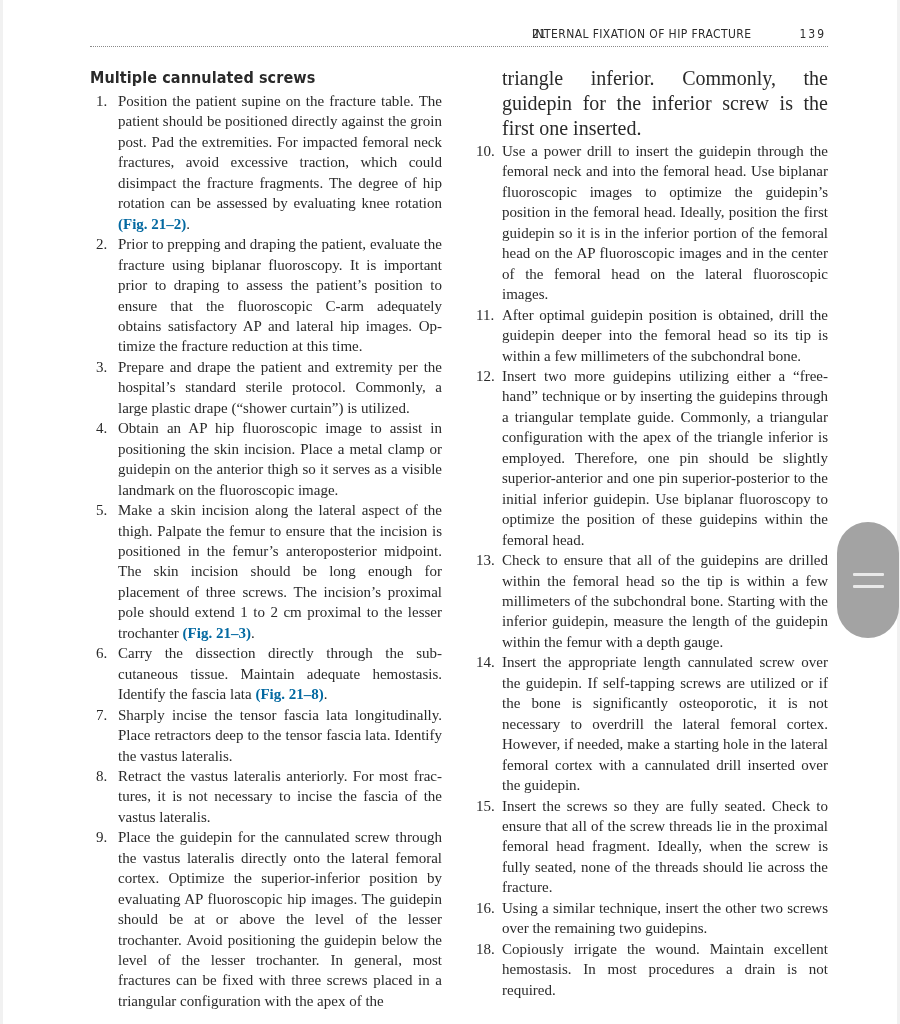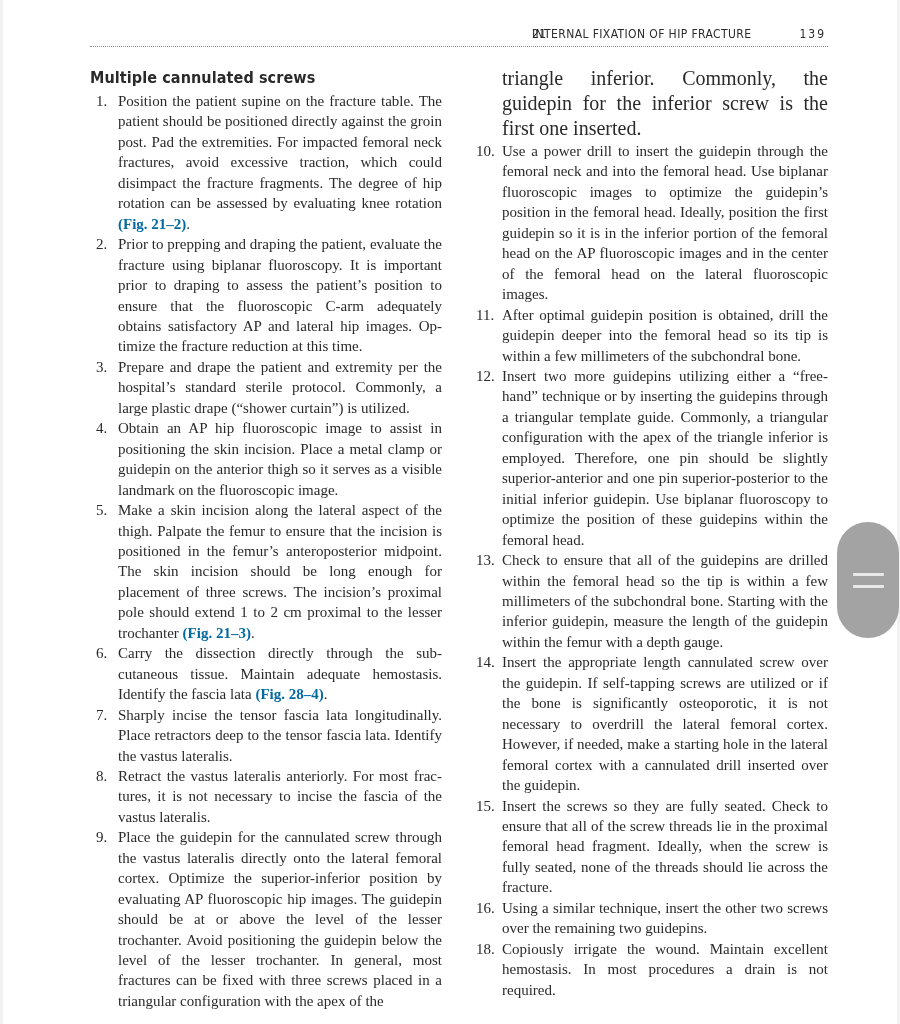--- a/index.html
+++ b/index.html
@@ -71,21 +71,21 @@
 <div class="rule"></div>
 
 <section class="col left">
   <h2 class="section-heading">Multiple cannulated screws</h2>
   <ol class="steps">
       <li class="step"><span class="num">1.</span><span>Position the patient supine on the fracture table. The patient should be positioned directly against the groin post. Pad the extremities. For impacted femoral neck fractures, avoid excessive traction, which could disimpact the fracture fragments. The degree of hip rotation can be assessed by evaluating knee rotation </span><b>(Fig. 21–2)</b><span>.</span></li>
       <li class="step"><span class="num">2.</span><span>Prior to prepping and draping the patient, evaluate the fracture using biplanar fluoroscopy. It is impor­tant prior to draping to assess the patient’s position to ensure that the fluoroscopic C-arm adequately obtains satisfactory AP and lateral hip images. Op­timize the fracture reduction at this time.</span></li>
       <li class="step"><span class="num">3.</span><span>Prepare and drape the patient and extremity per the hospital’s standard sterile protocol. Commonly, a large plastic drape (“shower curtain”) is utilized.</span></li>
       <li class="step"><span class="num">4.</span><span>Obtain an AP hip fluoroscopic image to assist in positioning the skin incision. Place a metal clamp or guidepin on the anterior thigh so it serves as a visible landmark on the fluoroscopic image.</span></li>
       <li class="step"><span class="num">5.</span><span>Make a skin incision along the lateral aspect of the thigh. Palpate the femur to ensure that the incision is positioned in the femur’s anteroposterior mid­point. The skin incision should be long enough for placement of three screws. The incision’s proximal pole should extend 1 to 2 cm proximal to the lesser trochanter </span><b>(Fig. 21–3)</b><span>.</span></li>
-      <li class="step"><span class="num">6.</span><span>Carry the dissection directly through the sub­cutaneous tissue. Maintain adequate hemostasis. Identify the fascia lata </span><b>(Fig. 28–4)</b><span>.</span></li>
+      <li class="step"><span class="num">6.</span><span>Carry the dissection directly through the sub­cutaneous tissue. Maintain adequate hemostasis. Identify the fascia lata </span><b>(Fig. 21–8)</b><span>.</span></li>
       <li class="step"><span class="num">7.</span><span>Sharply incise the tensor fascia lata longitudinally. Place retractors deep to the tensor fascia lata. Identify the vastus lateralis.</span></li>
       <li class="step"><span class="num">8.</span><span>Retract the vastus lateralis anteriorly. For most frac­tures, it is not necessary to incise the fascia of the vastus lateralis.</span></li>
       <li class="step"><span class="num">9.</span><span>Place the guidepin for the cannulated screw through the vastus lateralis directly onto the lateral femoral cortex. Optimize the superior-inferior posi­tion by evaluating AP fluoroscopic hip images. The guidepin should be at or above the level of the lesser trochanter. Avoid positioning the guidepin below the level of the lesser trochanter. In general, most fractures can be fixed with three screws placed in a triangular configuration with the apex of the</span></li>
     </ol>
 </section>
 
 <section class="col right">
   <p class="continued" style="margin:0;">triangle inferior. Commonly, the guidepin for the inferior screw is the first one inserted.</p>
   <ol class="steps">
       <li class="step"><span class="num">10.</span><span>Use a power drill to insert the guidepin through the femoral neck and into the femoral head. Use biplanar fluoroscopic images to optimize the guide­pin’s position in the femoral head. Ideally, position the first guidepin so it is in the inferior portion of the femoral head on the AP fluoroscopic images and in the center of the femoral head on the lateral fluoro­scopic images.</span></li>

